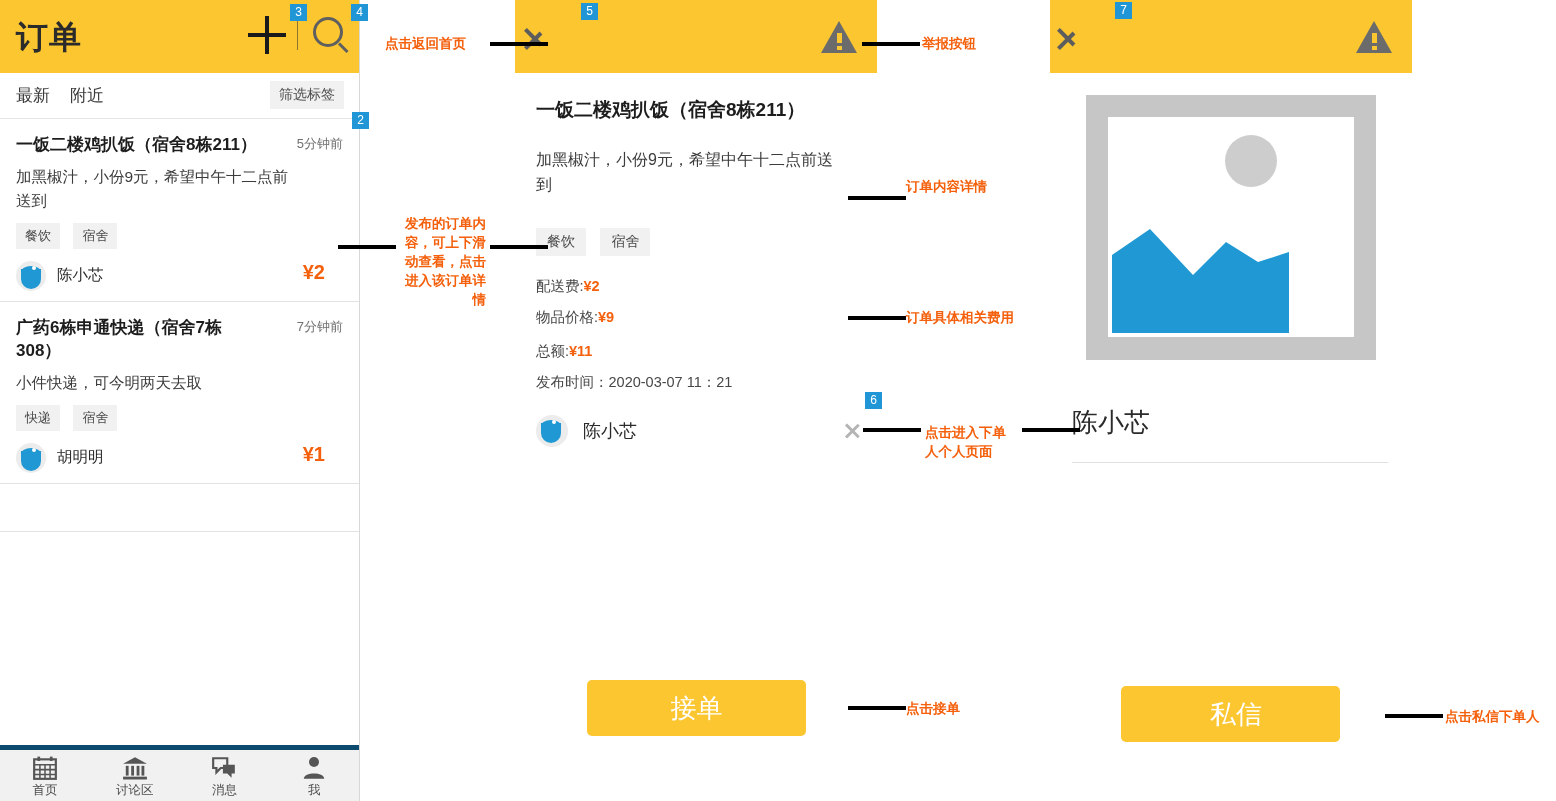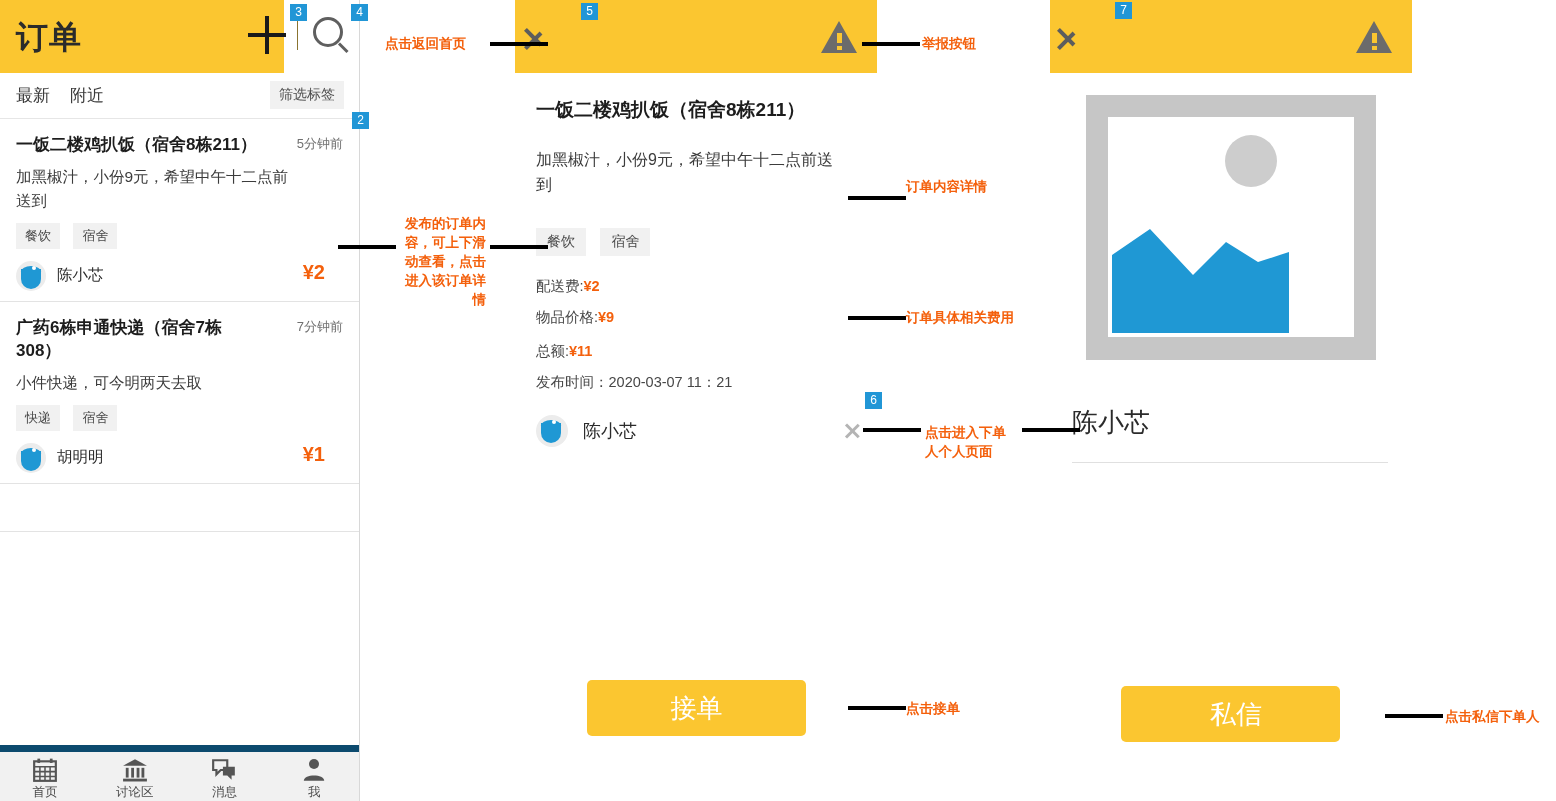--- a/index.html
+++ b/index.html
@@ -47,21 +47,21 @@
   }
 
   
   #phone1 {
     left: 0; top: 0; width: 360px; height: 801px;
     background: #ffffff;
     border-right: 1px solid #d8d8d8;
     overflow: hidden;
   }
   #p1-header {
-    position: absolute; left: 0; top: 0; width: 284px; height: 73px;
+    position: absolute; left: 0; top: 0; width: 359px; height: 73px;
     background: #fbc630;
   }
   #p1-title {
     position: absolute; left: 16px; top: 16px;
     font-size: 32px; font-weight: bold; color: #2b2b2b;
     letter-spacing: 1px;
   }
   #p1-plus {
     position: absolute; left: 248px; top: 14px;
     width: 38px; height: 42px;
@@ -158,21 +158,21 @@
     position: absolute; left: 41px; top: 4px;
     font-size: 15.5px; color: #2b2b2b;
   }
   .order-price {
     position: absolute; right: 18px; top: 0;
     font-size: 20px; font-weight: bold; color: #f4600c;
   }
 
   #p1-bottomnav {
     position: absolute; left: 0; bottom: 0; width: 359px; height: 56px;
-    background: #f1f1f1; border-top: 7px solid #0c4a6e;
+    background: #f1f1f1; border-top: 5px solid #0c4a6e;
     display: flex;
   }
   .navitem {
     flex: 1; position: relative;
     display: flex; flex-direction: column;
     align-items: center; justify-content: flex-start;
     padding-top: 5px;
   }
   .navitem .nlabel {
     font-size: 12.5px; color: #4a4a4a; margin-top: 1px;

